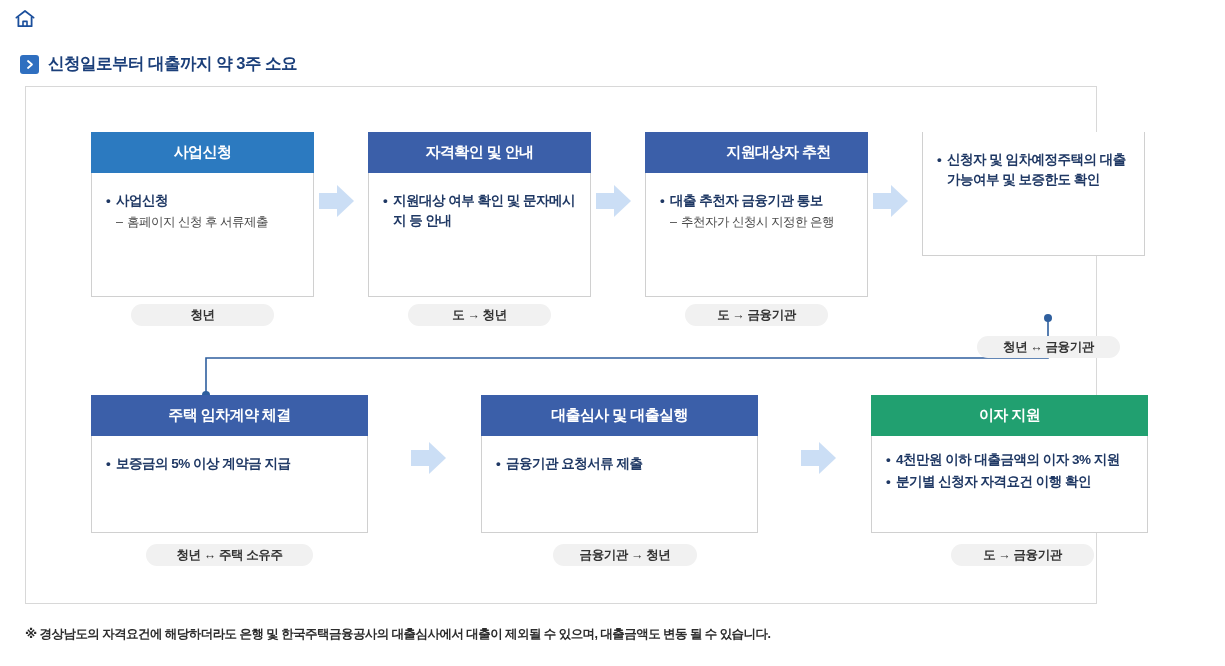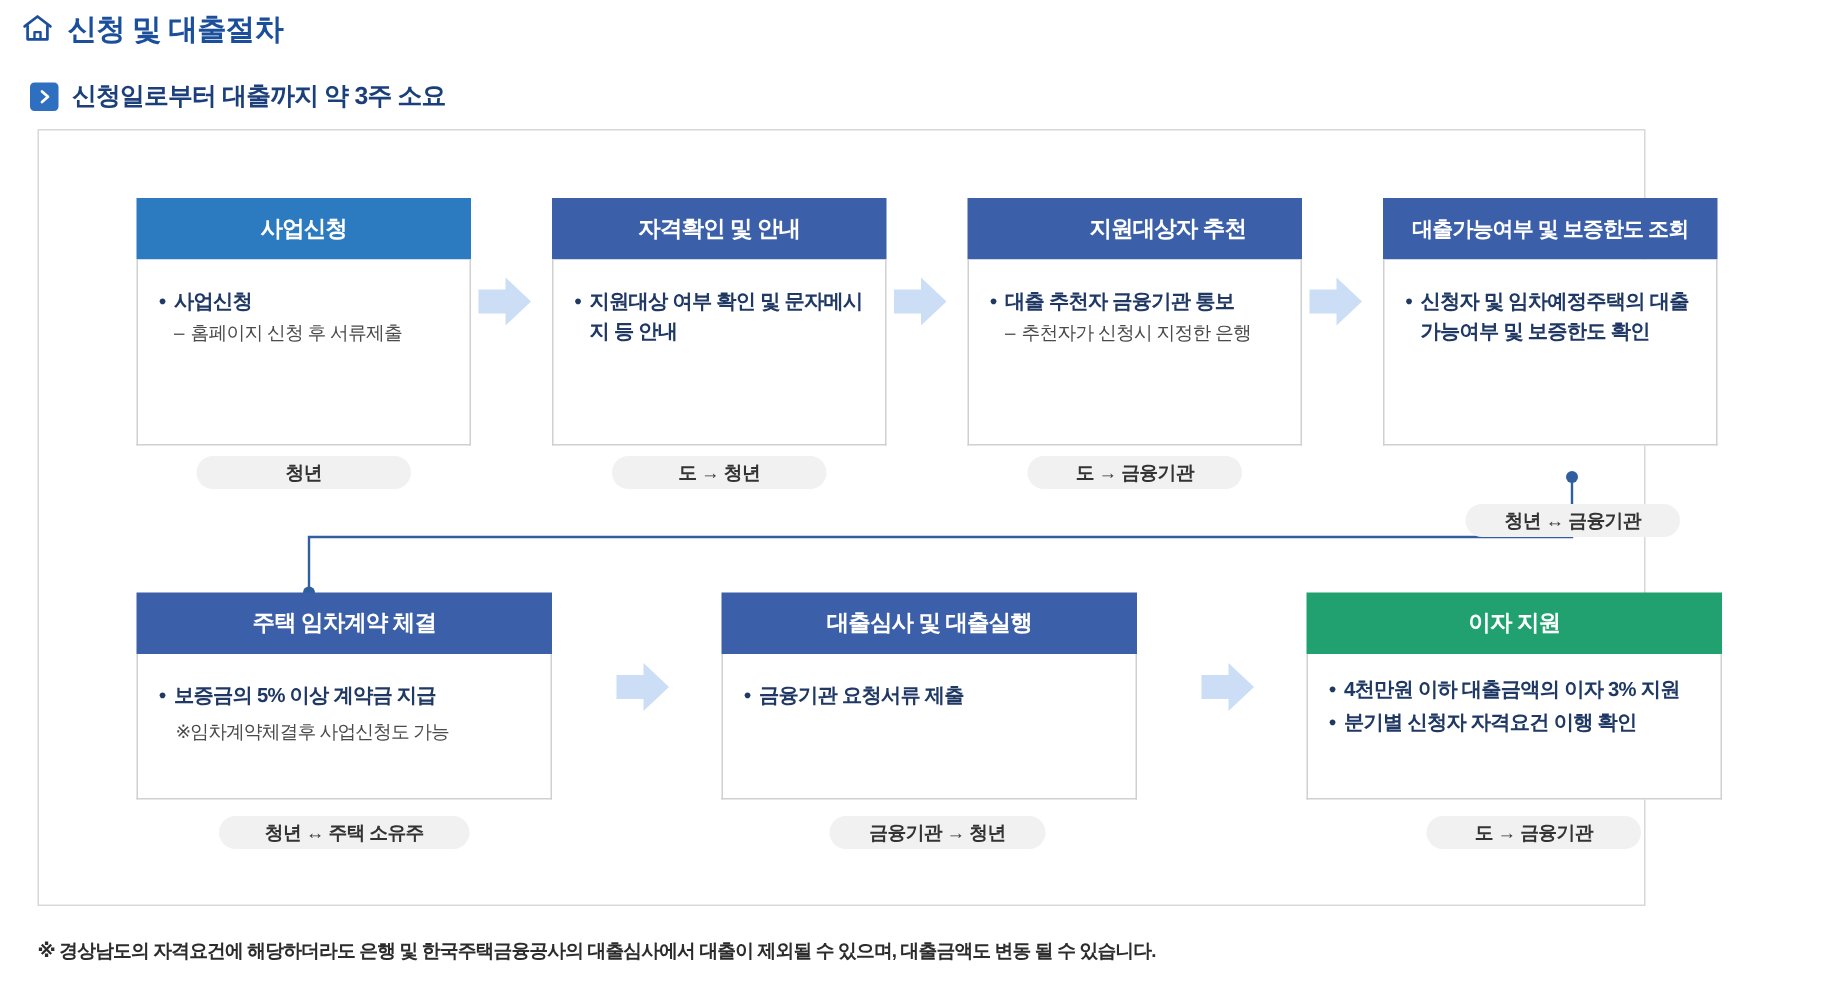--- a/index.html
+++ b/index.html
@@ -176,21 +176,20 @@
 <body>
 
 <div class="page-title">
   <span class="home-icon">
     <svg width="22" height="22" viewBox="0 0 22 22">
       <path d="M2.4 9.6 L11 3 L19.6 9.6" fill="none" stroke="#1b4f9c" stroke-width="1.8" stroke-linecap="round" stroke-linejoin="round"></path>
       <path d="M4.4 9.4 V18.2 H17.6 V9.4" fill="none" stroke="#1b4f9c" stroke-width="1.8" stroke-linecap="round" stroke-linejoin="round"></path>
       <path d="M9 18.2 V13.4 H13 V18.2" fill="none" stroke="#1b4f9c" stroke-width="1.6" stroke-linejoin="round"></path>
     </svg>
   </span>
-  <span class="page-title-text">신청 및 대출절차</span>
 </div>
 
 <div class="sub-title">
   <span class="chev-badge">
     <svg width="10" height="11" viewBox="0 0 10 11">
       <path d="M3 2 L7 5.5 L3 9" fill="none" stroke="#ffffff" stroke-width="1.8" stroke-linecap="round" stroke-linejoin="round"></path>
     </svg>
   </span>
   <span class="sub-title-text">신청일로부터 대출까지 약 3주 소요</span>
 </div>
@@ -262,40 +261,38 @@
     <span>도 → 금융기관</span>
   </div>
 
   <div class="arrow" style="left:845px; top:95px;">
     <svg width="40" height="38" viewBox="0 0 40 38">
       <path d="M2 11 L20 11 L20 3 L37 19 L20 35 L20 27 L2 27 Z" fill="#cbdef5"></path>
     </svg>
   </div>
 
   <div class="step" style="left:896px; top:45px; width:223px;">
-    <div class="step-head" style="background:#3b5fa9; font-size:14px;">대출가능여부 및 보증한도 조회</div>
     <div class="step-body" style="height:124px;">
       <div class="b-line">
         <span class="mark">•</span>
         <span class="txt">신청자 및 임차예정주택의 대출가능여부 및 보증한도 확인</span>
       </div>
     </div>
   </div>
   <div class="pill" style="left:951px; top:217px; width:143px;margin-top:32px;">
     <span>청년 ↔ 금융기관</span>
   </div>
 
   <div class="step" style="left:65px; top:308px; width:277px;">
     <div class="step-head" style="background:#3b5fa9;">주택 임차계약 체결</div>
     <div class="step-body" style="height:97px;">
       <div class="b-line">
         <span class="mark">•</span>
         <span class="txt">보증금의 5% 이상 계약금 지급</span>
       </div>
-      <div class="n-line">※임차계약체결후 사업신청도 가능</div>
     </div>
   </div>
   <div class="pill" style="left:120px; top:457px; width:167px;">
     <span>청년 ↔ 주택 소유주</span>
   </div>
 
   <div class="arrow" style="left:383px; top:352px;">
     <svg width="40" height="38" viewBox="0 0 40 38">
       <path d="M2 11 L20 11 L20 3 L37 19 L20 35 L20 27 L2 27 Z" fill="#cbdef5"></path>
     </svg>

